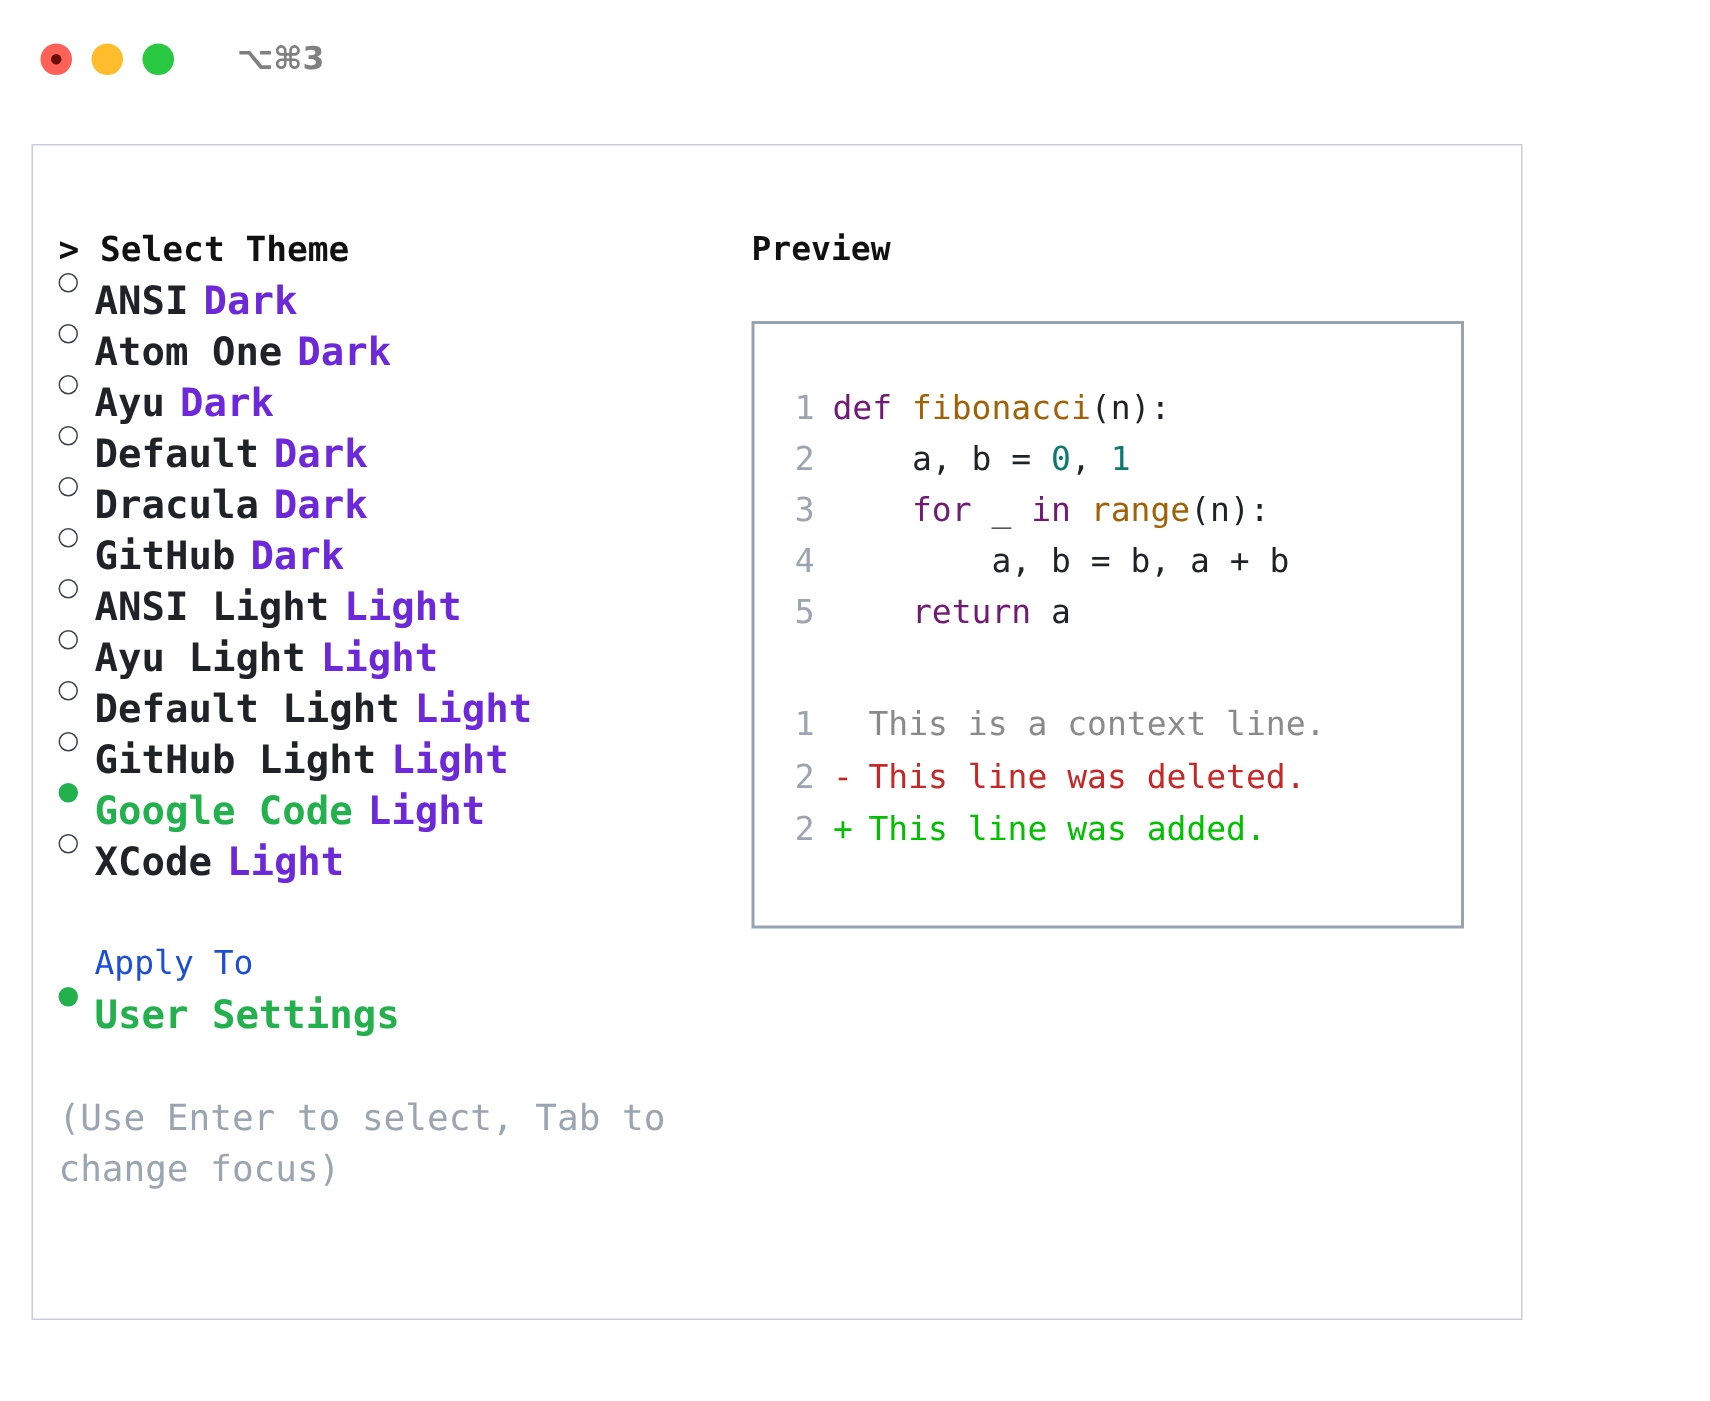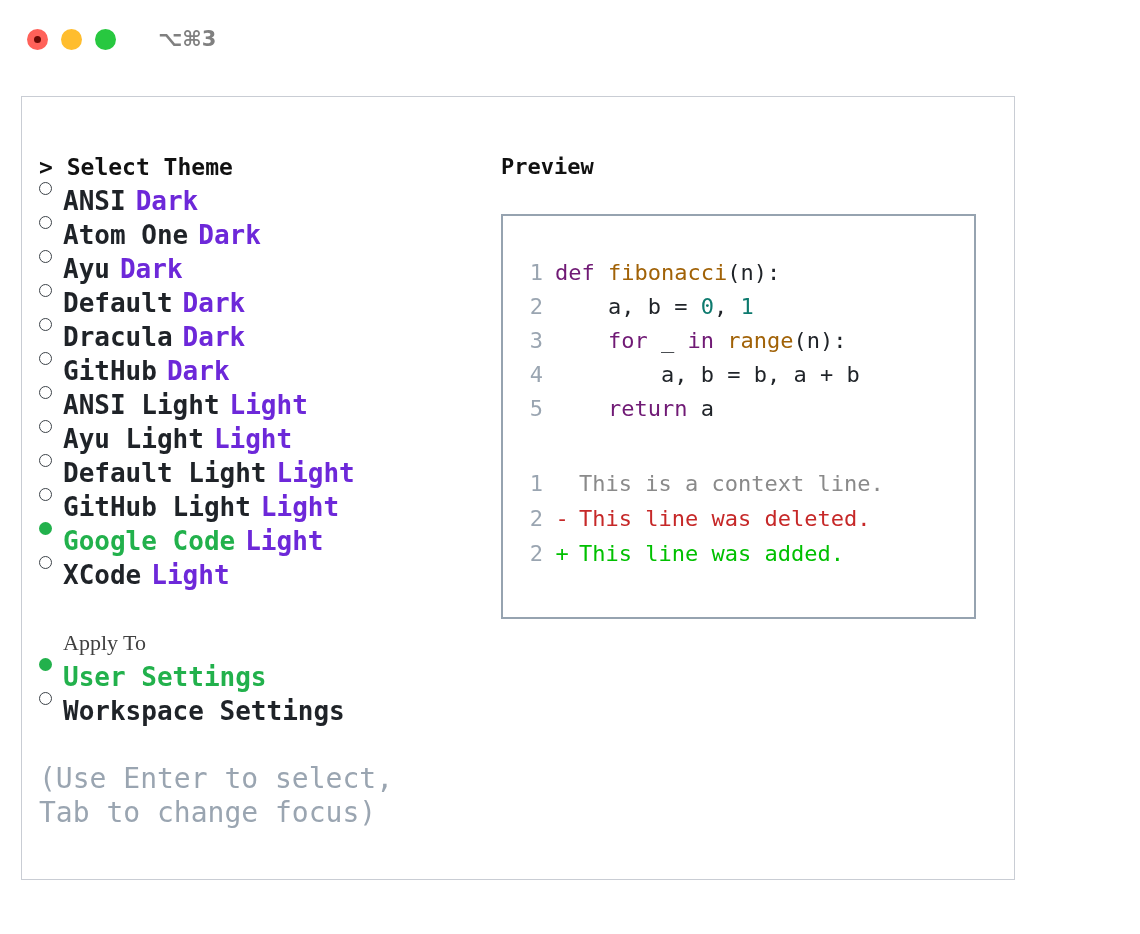--- a/index.html
+++ b/index.html
@@ -134,30 +134,29 @@
   .opt-label { color: #1f2328; }
   .opt-row.selected .opt-label { color: #22b14c; }
   .opt-variant {
     color: #6d28d9;
     margin-left: 10px;
   }
 
   .apply-head {
     font-size: 22px;
     line-height: 34px;
-    color: #404040;
+    color: #1d4ed8;
     white-space: pre;
     padding-left: 24px;
-    font-family: Liberation Serif, serif;
   }
   .group-gap { height: 34px; }
 
   .hint {
     margin-top: 34px;
-    font-size: 28px;
+    font-size: 24px;
     line-height: 34px;
     color: #9aa5b1;
     width: 420px;
     white-space: pre-wrap;
   }
 
   
   .right-col {
     position: absolute;
     left: 479px;
@@ -263,21 +262,20 @@
             <div class="opt-row selected"><span class="bullet filled"></span><span class="opt-label">Google Code</span><span class="opt-variant">Light</span></div>
             <div class="opt-row"><span class="bullet empty"></span><span class="opt-label">XCode</span><span class="opt-variant">Light</span></div>
           </div>
 
         <div class="group-gap"></div>
 
         <div class="apply-head">Apply To</div>
 
         <div id="apply-options">
             <div class="opt-row selected"><span class="bullet filled"></span><span class="opt-label">User Settings</span></div>
-            <div class="opt-row"><span class="bullet empty"></span><span class="opt-label">Workspace Settings</span></div>
           </div>
 
         <div class="hint">(Use Enter to select, Tab to change focus)</div>
       </div>
 
       <div class="right-col">
         <div class="preview-title">Preview</div>
 
         <div class="preview-box">
           <div class="code-area" id="code-area">

